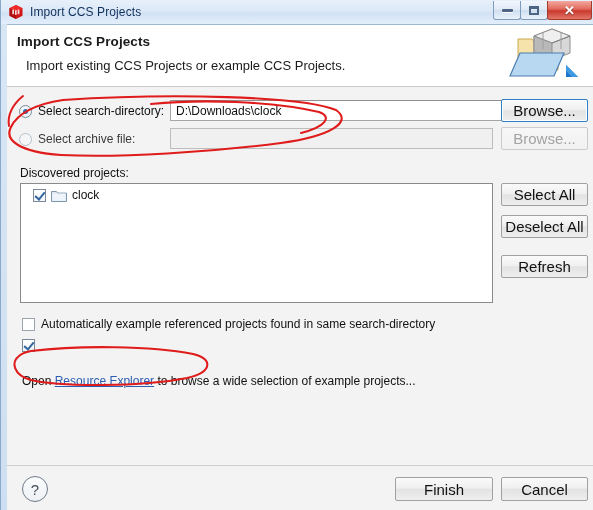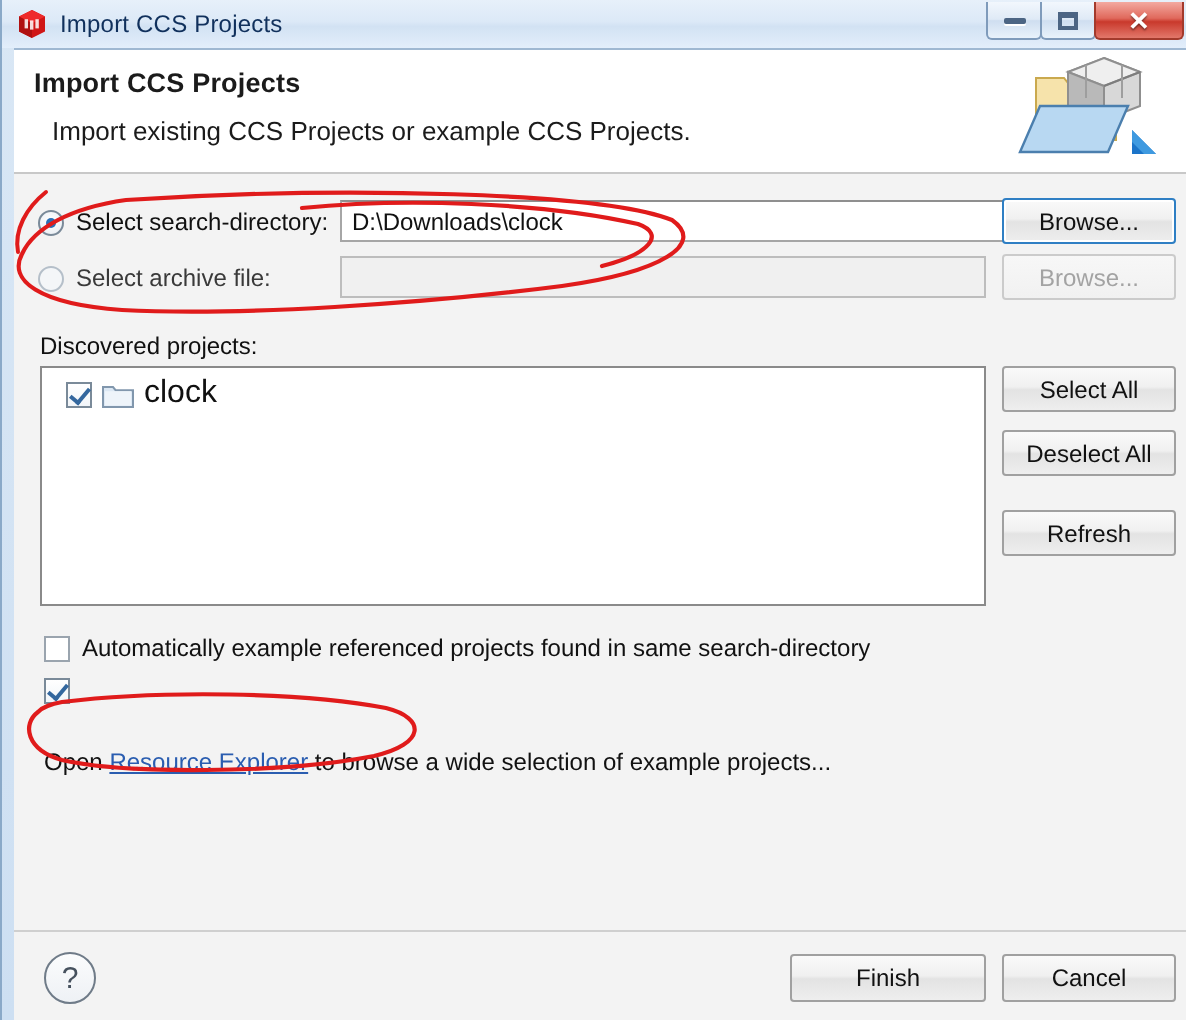--- a/index.html
+++ b/index.html
@@ -128,21 +128,21 @@
     padding: 2px 4px 0 5px;
     line-height: 17px;
     overflow: hidden; white-space: nowrap;
   }
   .tbox.disabled { background: #f0f0f0; border-color: #bdbdbd; color: #9b9b9b; }
 
   .btn {
     background: linear-gradient(180deg,#fafafa 0%, #f0f0f0 45%, #e3e3e3 52%, #eeeeee 100%);
     border: 1px solid #a0a0a0;
     border-radius: 2px;
-    font-size: 12px; color: #111;
+    font-size: 15px; color: #111;
     display: flex; align-items: center; justify-content: center;
     cursor: default;
     white-space: nowrap;
   }
   .btn.focus {
     border: 1px solid #2f7fc4;
     box-shadow: inset 0 0 0 1px #ffffff;
   }
   .btn.disabled { color: #a3a3a3; border-color: #cbcbcb;
     background: linear-gradient(180deg,#f7f7f7 0%, #f1f1f1 100%); }
@@ -151,21 +151,21 @@
 
   .listbox {
     position: absolute;
     background: #ffffff;
     border: 1px solid #8a8a8a;
     overflow: hidden;
   }
   .list-item {
     display: flex; align-items: center;
     padding: 4px 0 0 12px;
-    font-size: 16px; color: #111;
+    font-size: 12px; color: #111;
   }
 
   .cbx {
     width: 13px; height: 13px; flex: 0 0 auto;
     border: 1px solid #7a8a99;
     background: linear-gradient(180deg,#ffffff 0%, #f1f5f9 100%);
     position: relative; display: inline-block;
   }
   .cbx.checked::after {
     content: "";

